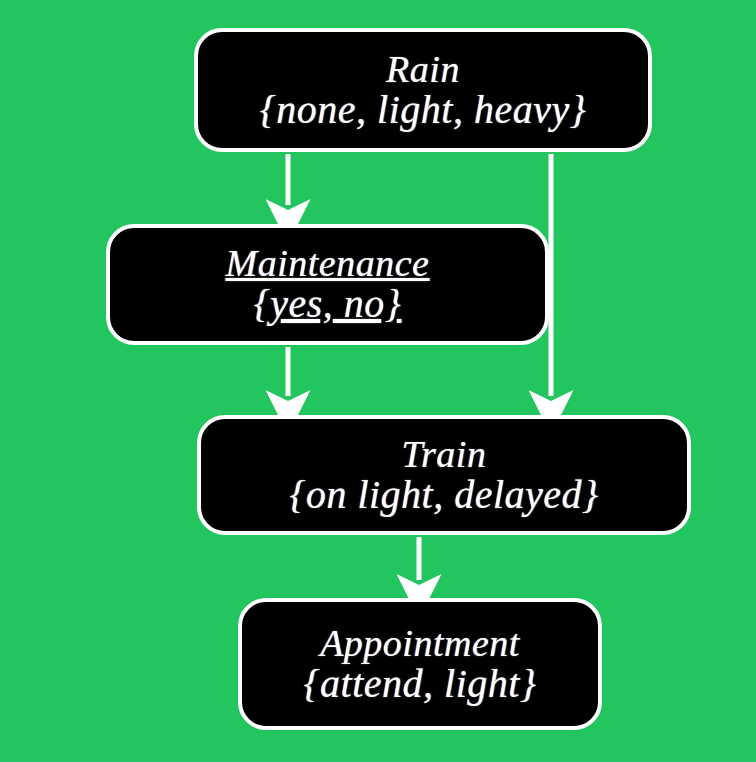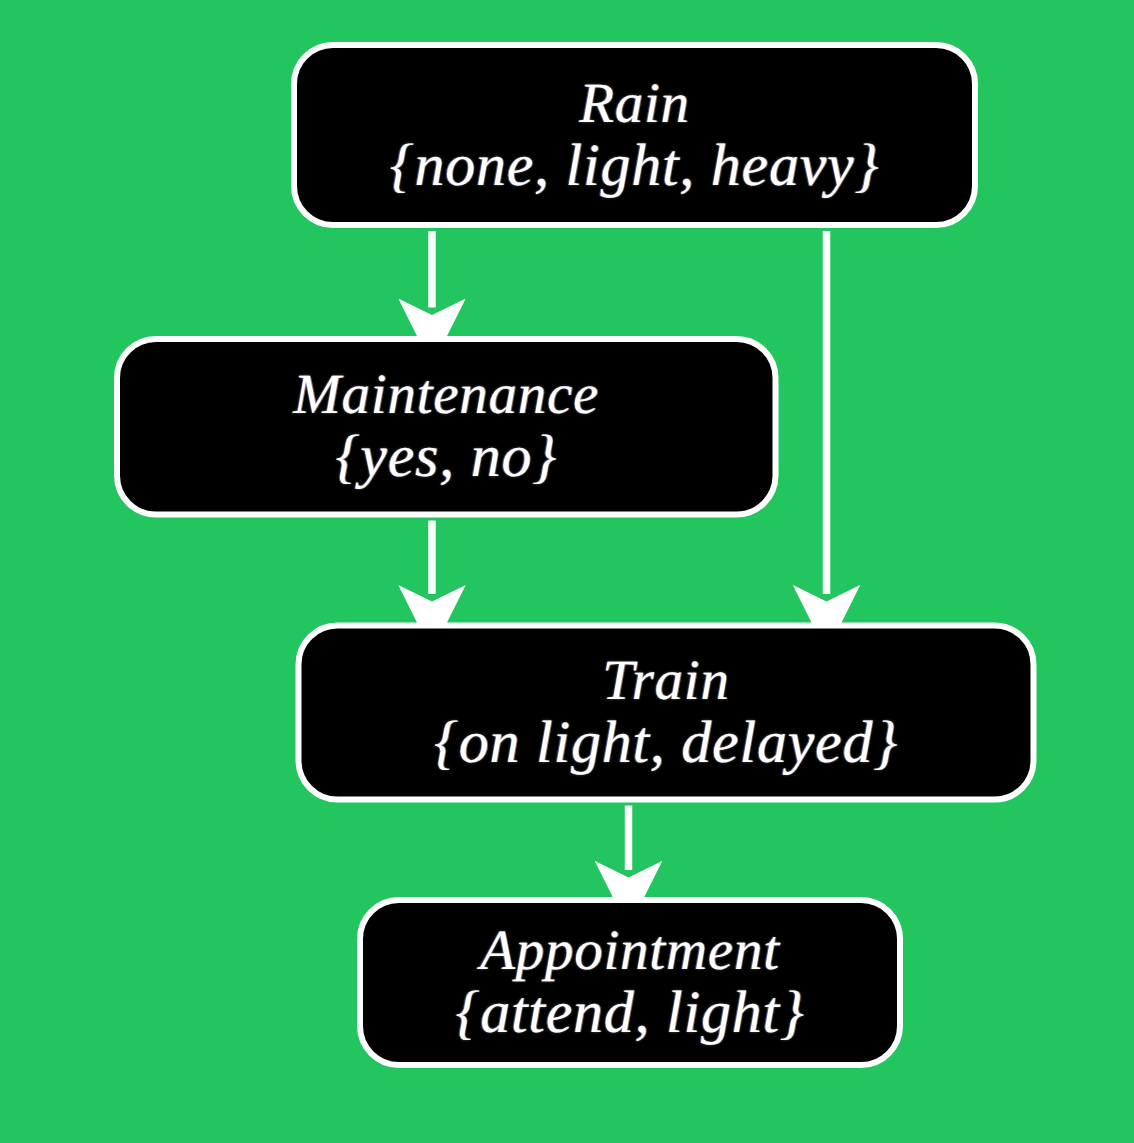--- a/index.html
+++ b/index.html
@@ -50,23 +50,23 @@
   .node-states {
     font-style: italic;
     font-size: 40px;
     letter-spacing: 0.5px;
     white-space: nowrap;
     margin-top: 0;
   }
 
   
   #node-rain        { left: 194px; top: 28px;  width: 458px; height: 124px; }
-  #node-maintenance { left: 76px;  top: 224px; width: 443px; height: 121px; }
+  #node-maintenance { left: 106px;  top: 224px; width: 443px; height: 121px; text-decoration: underline; }
   #node-train       { left: 197px; top: 415px; width: 494px; height: 120px; }
-  #node-appointment { left: 238px; top: 598px; width: 364px; height: 114px; }
+  #node-appointment { left: 238px; top: 598px; width: 364px; height: 132px; }
 </style>
 </head>
 <body>
 
 <div id="canvas">
 
   <svg class="edge-layer" viewBox="0 0 756 762" xmlns="http://www.w3.org/2000/svg">
     <defs>
       <marker id="arrowhead" markerWidth="9" markerHeight="9" refX="1.2" refY="4.5" orient="auto" markerUnits="strokeWidth">
         <path d="M 0 0 L 9 4.5 L 0 9 L 2.2 4.5 Z" fill="#ffffff"></path>

